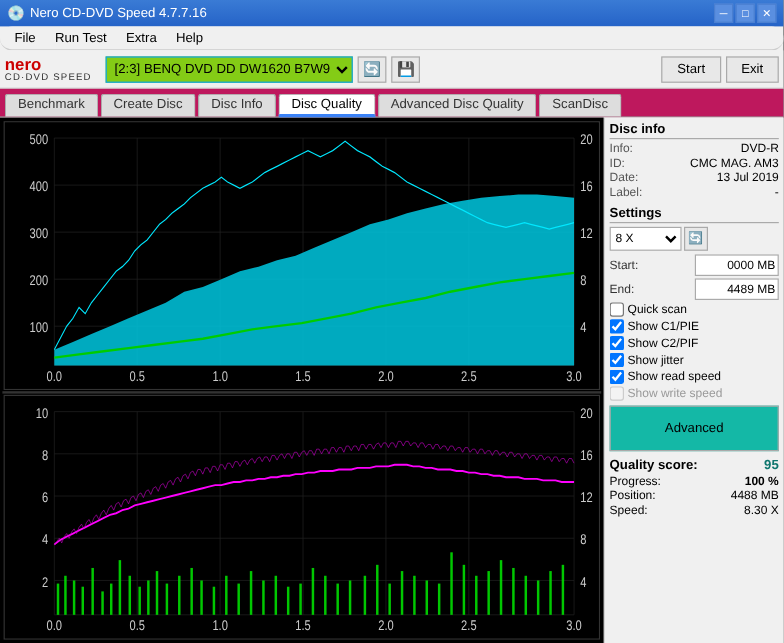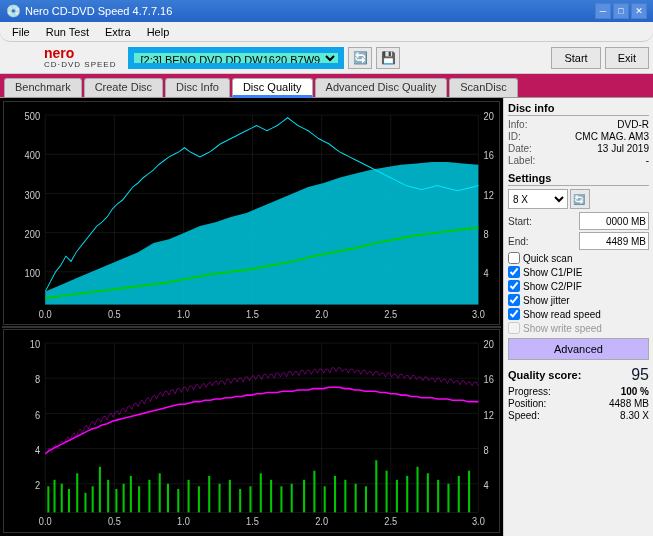--- a/index.html
+++ b/index.html
@@ -10,24 +10,24 @@
     .title-bar-left { display: flex; align-items: center; gap: 4px; }
     .title-bar-controls { display: flex; gap: 2px; }
     .title-bar-btn { width: 16px; height: 16px; background: #5a8fe0; border: 1px solid #4a7fd0; color: white; font-size: 9px; display: flex; align-items: center; justify-content: center; cursor: pointer; }
     
     
     .menu-bar { background: #f0f0f0; border-bottom: 1px solid #ccc; height: 20px; display: flex; align-items: center; padding: 0 4px; gap: 0; border-radius: 10px; }
     .menu-item { padding: 2px 8px; font-size: 11px; cursor: pointer; color: #000; }
     
     
     .toolbar { background: #f0f0f0; border-bottom: 1px solid #ccc; height: 32px; display: flex; align-items: center; padding: 2px 4px; gap: 4px; }
-    .toolbar-logo { margin-right: 8px; margin-left: 40px; }
+    .toolbar-logo { margin-right: 8px; }
     .nero-logo { font-weight: bold; font-size: 14px; color: #c00; font-family: Arial, sans-serif; line-height: 1; }
     .nero-sub { font-size: 8px; color: #333; letter-spacing: 1px; }
-    .toolbar-select { height: 22px; font-size: 11px; border: 6px solid #0ea5e9; background: #5eead4; min-width: 180px; padding: 0 2px; }
+    .toolbar-select { height: 22px; font-size: 11px; border: 1px solid #0ea5e9; background: #84cc16; min-width: 180px; padding: 0 2px; }
     .toolbar-icon-btn { width: 24px; height: 22px; background: #e8e8e8; border: 1px solid #aaa; display: flex; align-items: center; justify-content: center; cursor: pointer; font-size: 12px; }
     .toolbar-btn { height: 22px; padding: 0 12px; background: #e8e8e8; border: 1px solid #aaa; cursor: pointer; font-size: 11px; }
     .toolbar-spacer { flex: 1; }
     
     
     .tabs { background: #be185d; border-bottom: 1px solid #999; display: flex; padding: 4px 4px 0 4px; gap: 2px; height: 24px; }
     .tab { padding: 2px 10px; font-size: 11px; border: 1px solid #aaa; border-bottom: none; background: #ddd; cursor: pointer; color: #333; border-radius: 3px 3px 0 0; }
     .tab.active { background: white; border-bottom: 3px solid #3b82f6; margin-bottom: -1px; color: #000; font-weight: 500; z-index: 1; }
     
     
@@ -52,24 +52,24 @@
     .settings-icon-btn { width: 20px; height: 20px; background: #e8e8e8; border: 1px solid #aaa; display: flex; align-items: center; justify-content: center; cursor: pointer; font-size: 10px; margin-left: 2px; }
     
     .input-field { height: 18px; font-size: 10px; border: 1px solid #aaa; background: white; width: 70px; padding: 0 2px; text-align: right; }
     .field-row { display: flex; align-items: center; justify-content: space-between; margin-bottom: 2px; }
     .field-label { font-size: 10px; color: #333; }
     
     .checkbox-row { display: flex; align-items: center; gap: 3px; margin-bottom: 2px; font-size: 10px; }
     .checkbox-row input[type=checkbox] { width: 12px; height: 12px; }
     .checkbox-row.disabled { color: #999; }
     
-    .advanced-btn { width: 100%; height: 22px; background: #c4b5fd; border: 1px solid #aaa; cursor: pointer; font-size: 11px; margin-top: 2px; }
+    .advanced-btn { width: 100%; height: 38px; background: #14b8a6; border: 1px solid #aaa; cursor: pointer; font-size: 11px; margin-top: 2px; }
     
     .quality-score-row { display: flex; justify-content: space-between; align-items: center; margin-top: 4px; font-size: 11px; font-weight: bold; }
-    .quality-score-value { font-size: 16px; font-weight: normal; color: #0f172a; }
+    .quality-score-value { font-size: 11px; font-weight: bold; color: #0f766e; }
     
     
     .progress-section { margin-top: 2px; }
     .progress-row { display: flex; justify-content: space-between; font-size: 10px; margin-bottom: 1px; }
     
     
     .chart-svg { width: 100%; height: 100%; }
   </style>
 </head>
 <body>

